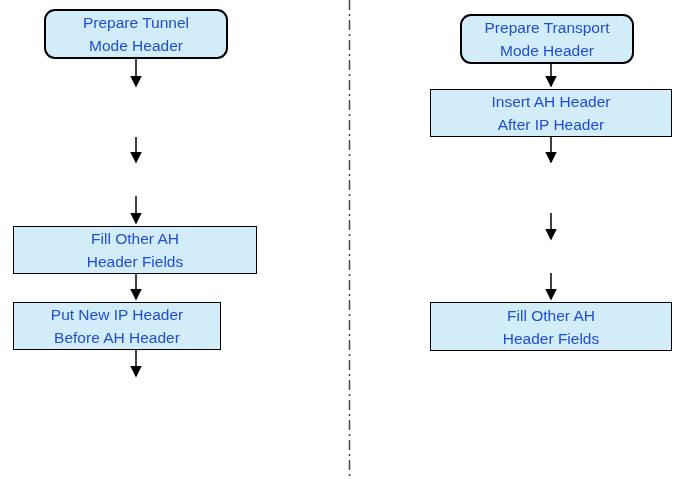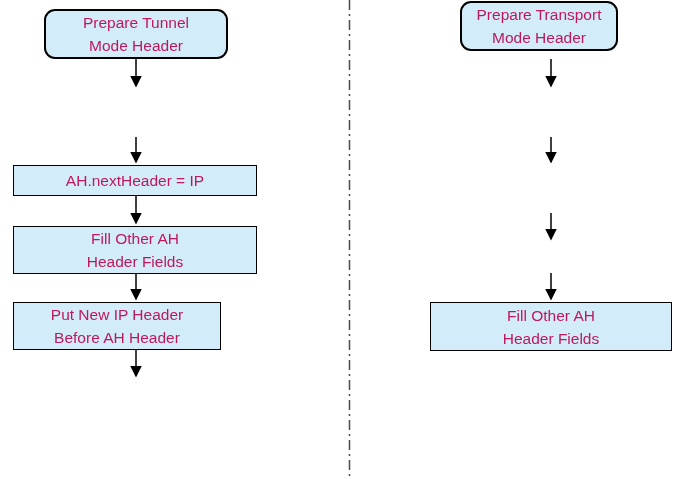--- a/index.html
+++ b/index.html
@@ -13,21 +13,21 @@
     height: 479px;
     background: #ffffff;
     font-family: "Liberation Sans", sans-serif;
     overflow: hidden;
   }
   .node {
     position: absolute;
     box-sizing: border-box;
     background: #d3ecf9;
     border: 1.5px solid #000000;
-    color: #be185d;
+    color: #1d4ed8;
     font-size: 15.5px;
     line-height: 23px;
     text-align: center;
     white-space: pre-line;
     display: flex;
     align-items: center;
     justify-content: center;
   }
   .node.rounded {
     border-radius: 11px;
@@ -76,31 +76,32 @@
     <line class="connector" x1="551" y1="59" x2="551" y2="86" marker-end="url(#arrowhead)"></line>
     <line class="connector" x1="551" y1="137" x2="551" y2="162" marker-end="url(#arrowhead)"></line>
     <line class="connector" x1="551" y1="213" x2="551" y2="239" marker-end="url(#arrowhead)"></line>
     <line class="connector" x1="551" y1="273" x2="551" y2="299" marker-end="url(#arrowhead)"></line>
   </svg>
 
   <div class="node rounded" style="left:44px;  top:9px;   width:184px; height:50px">Prepare Tunnel
 Mode Header</div>
 
 
-  <div class="node" style="left:13px;  top:165px; width:244px; height:31px">AH.nextHeader = IP</div>
 
   <div class="node" style="left:13px;  top:226px; width:244px; height:48px">Fill Other AH
 Header Fields</div>
 
   <div class="node" style="left:13px;  top:302px; width:208px; height:48px">Put New IP Header
 Before AH Header</div>
 
 
-  <div class="node rounded" style="left:460px; top:1px;   width:158px; height:50px">Prepare Transport
+  <div class="node rounded" style="left:460px; top:14px;   width:174px; height:50px">Prepare Transport
 Mode Header</div>
 
+  <div class="node" style="left:430px; top:89px;  width:242px; height:48px">Insert AH Header
+After IP Header</div>
 
 
 
   <div class="node" style="left:430px; top:302px; width:242px; height:49px">Fill Other AH
 Header Fields</div>
 
 </div>
 
 </body></html>

